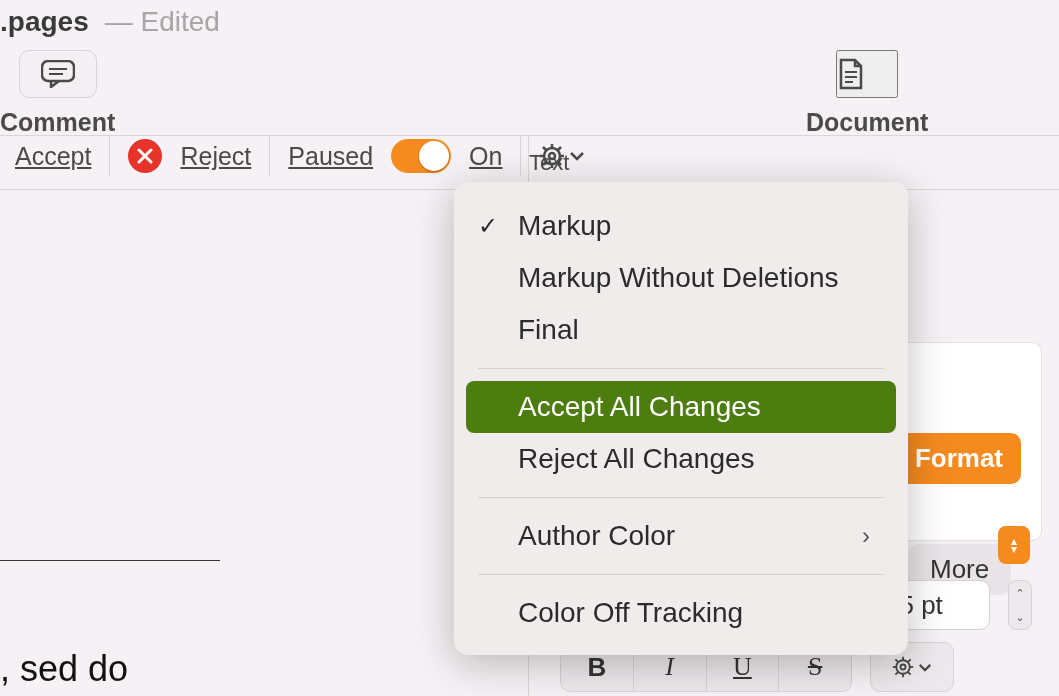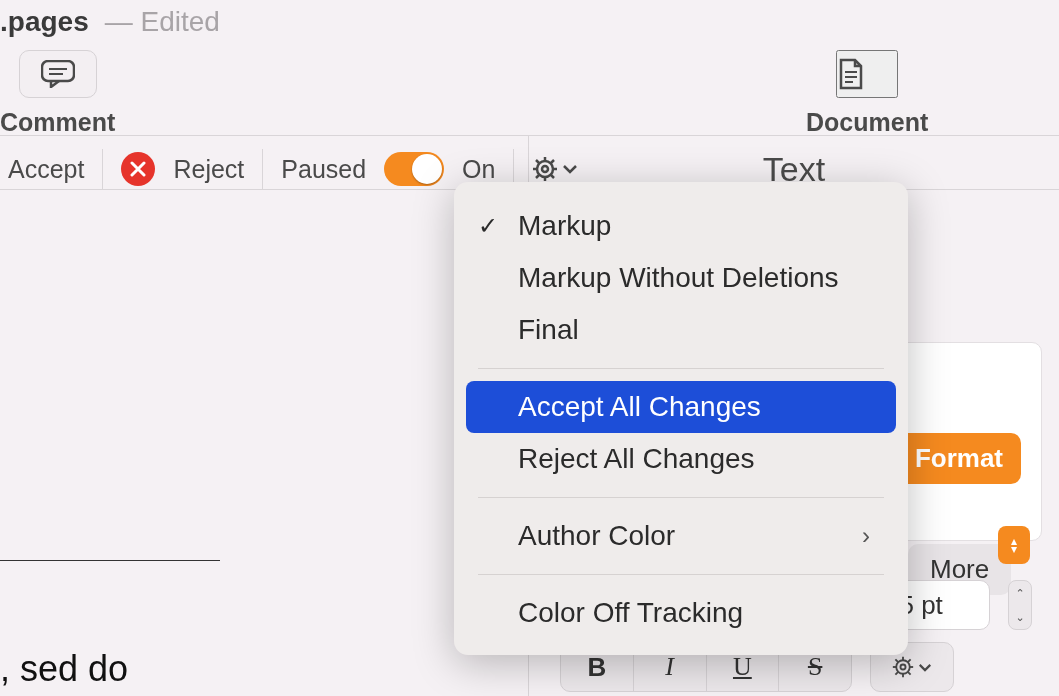--- a/index.html
+++ b/index.html
@@ -19,36 +19,36 @@
 .tool-label { font-size: 25px; color: #4a4a4a; margin-top: 10px; }
 
 .comment-btn { width: 78px; }
 .collab-btn { width: 98px; }
 
 .seg { display: flex; }
 .seg .seg-btn { width: 62px; height: 48px; display:flex; align-items:center; justify-content:center; border: none; background: transparent; border-radius: 10px; color: #4a4a4a; }
 .seg .seg-btn.active { background: #e1dde1; }
 .seg-wrap { border-radius: 10px; padding: 0; display:flex; gap:40px; }
 
-.trackbar { height: 54px; border-bottom: 1px solid #d9d5d8; display:flex; align-items:flex-end; padding: 0 0 0 8px; font-size: 25px; color:#4a4a4a; position: relative; }
+.trackbar { height: 54px; border-bottom: 1px solid #d9d5d8; display:flex; align-items:flex-start; padding: 0 0 0 15px; font-size: 25px; color:#4a4a4a; position: relative; text-decoration: underline; }
 .trackbar .left { display:flex; align-items:center; gap: 18px; padding-left: 0; }
 .trackbar .accept-text { color:#4a4a4a; }
 .reject-x { width:34px; height:34px; border-radius:50%; background:#e6342b; display:flex; align-items:center; justify-content:center; color:#fff; font-size:20px; }
 .divider { width:1px; height:40px; background:#d9d5d8; }
 .toggle { width:60px; height:34px; border-radius:17px; background:#f58a1f; position:relative; }
 .toggle .knob { position:absolute; right:2px; top:2px; width:30px; height:30px; border-radius:50%; background:#fff; box-shadow:0 1px 2px rgba(0,0,0,.3); }
 .gear-dd { display:flex; align-items:center; gap:4px; color:#4a4a4a; }
 
 .right-pane { position:absolute; top:136px; left:528px; right:0; bottom:0; border-left:1px solid #d9d5d8; }
-.right-pane .text-tab { text-align:center; font-size:34px; color:#4a4a4a; padding:14px 0; }
+.right-pane .text-tab { font-size:22px; color:#4a4a4a; padding:14px 0; }
 
 .popup { position:absolute; left:454px; top:182px; width:454px; background:#efeceb; border-radius:14px; box-shadow:0 8px 40px rgba(0,0,0,.25); padding:18px 0 16px 0; z-index:10; }
 .popup-item { font-size:28px; color:#2b2b2b; padding:10px 38px 10px 64px; position:relative; display:flex; align-items:center; }
 .popup-item .check { position:absolute; left:24px; font-size:24px; }
-.popup-item.highlight { background:#1d4ed8; color:#fff; margin:0 12px; border-radius:8px; padding-left:52px; }
+.popup-item.highlight { background:#4d7c0f; color:#fff; margin:0 12px; border-radius:8px; padding-left:52px; }
 .popup-sep { height:1px; background:#d6d2d1; margin:12px 24px; }
 .popup-item .chev { margin-left:auto; color:#555; font-size:24px; }
 
 .right-content { padding: 0 22px; position: relative; }
 .update-row { display:flex; justify-content:flex-end; padding-top:70px; }
 .update-btn { background:#f58a1f; color:#fff; font-size:26px; font-weight:600; border:none; border-radius:10px; padding:10px 18px; }
 .panel-box { background:#fff; border:1px solid #e3dfe2; border-radius:10px; padding:20px 20px 56px 20px; margin-top:-58px; width: 482px; margin-left: 6px; }
 .more-btn { background:#e8e4e7; color:#333; font-size:26px; border:none; border-radius:10px; padding:10px 22px; }
 .font-select { width:292px; height:50px; background:#fff; border:1px solid #d6d2d5; border-radius:10px; display:flex; align-items:center; padding:0 10px 0 18px; font-size:26px; color:#333; position:relative; }
 .select-orange { width:32px; height:38px; background:#f58a1f; border-radius:8px; display:flex; flex-direction:column; align-items:center; justify-content:center; margin-left:auto; }

